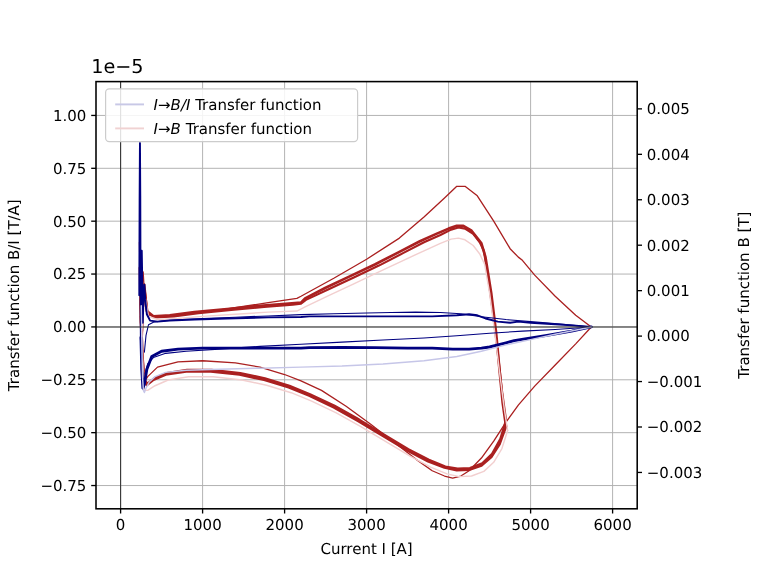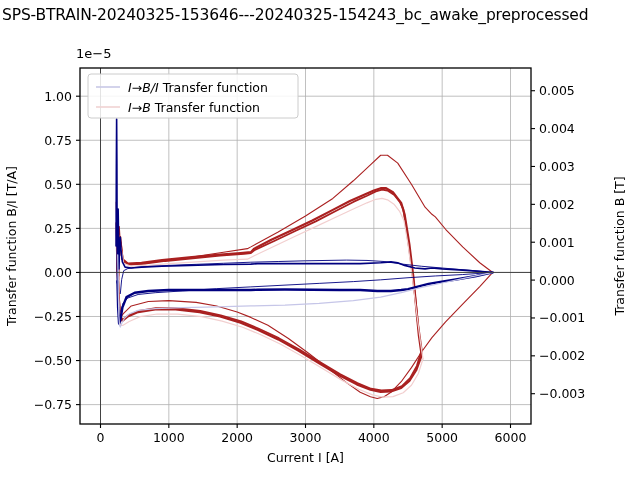--- a/index.html
+++ b/index.html
@@ -1,32 +1,31 @@
 <!DOCTYPE html>
 <html><head>
 <meta charset="utf-8">
 <style>
   html,body{margin:0;padding:0;background:#ffffff;}
   body{width:637px;height:477px;overflow:hidden;
        font-family:"DejaVu Sans","Liberation Sans",sans-serif;color:#000;}
   #figure{position:relative;width:637px;height:477px;background:#ffffff;}
   #chart-title{position:absolute;left:2px;top:4px;width:633px;
        font-size:15.5px;line-height:22px;color:#000;white-space:nowrap;letter-spacing:-0.15px;}
-  #offset-text{position:absolute;left:76px;top:46px;font-size:13px;color:#000;}
+  #offset-text{position:absolute;left:76px;top:46px;font-size:16px;color:#000;}
   svg{position:absolute;left:0;top:0;}
   .tick-label{font-size:12.5px;fill:#000;}
   .axis-label{font-size:12.5px;fill:#000;}
   .legend-label{font-size:12.5px;fill:#000;}
 </style>
 </head>
 <body>
 
 <div id="figure">
 
-  <div id="chart-title">SPS-BTRAIN-20240325-153646---20240325-154243_bc_awake_preprocessed</div>
   <div id="offset-text">1e−5</div>
 
   <svg id="plot" width="637" height="477">
     <g id="grid-layer">
         <line x1="100.5" y1="68" x2="100.5" y2="424" stroke="#b0b0b0" stroke-width="0.8"></line>
         <line x1="168.83333333333331" y1="68" x2="168.83333333333331" y2="424" stroke="#b0b0b0" stroke-width="0.8"></line>
         <line x1="237.16666666666669" y1="68" x2="237.16666666666669" y2="424" stroke="#b0b0b0" stroke-width="0.8"></line>
         <line x1="305.5" y1="68" x2="305.5" y2="424" stroke="#b0b0b0" stroke-width="0.8"></line>
         <line x1="373.8333333333333" y1="68" x2="373.8333333333333" y2="424" stroke="#b0b0b0" stroke-width="0.8"></line>
         <line x1="442.16666666666663" y1="68" x2="442.16666666666663" y2="424" stroke="#b0b0b0" stroke-width="0.8"></line>

